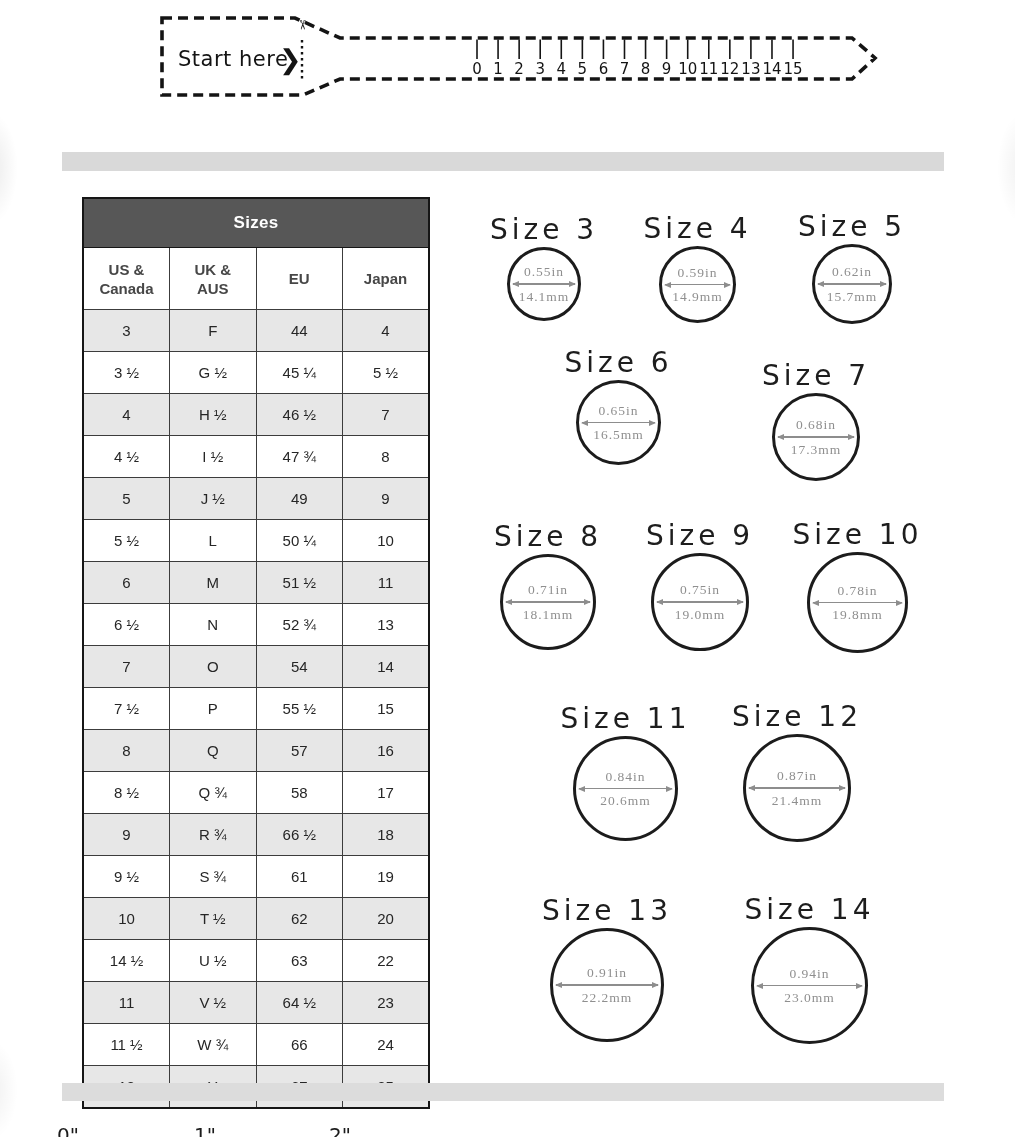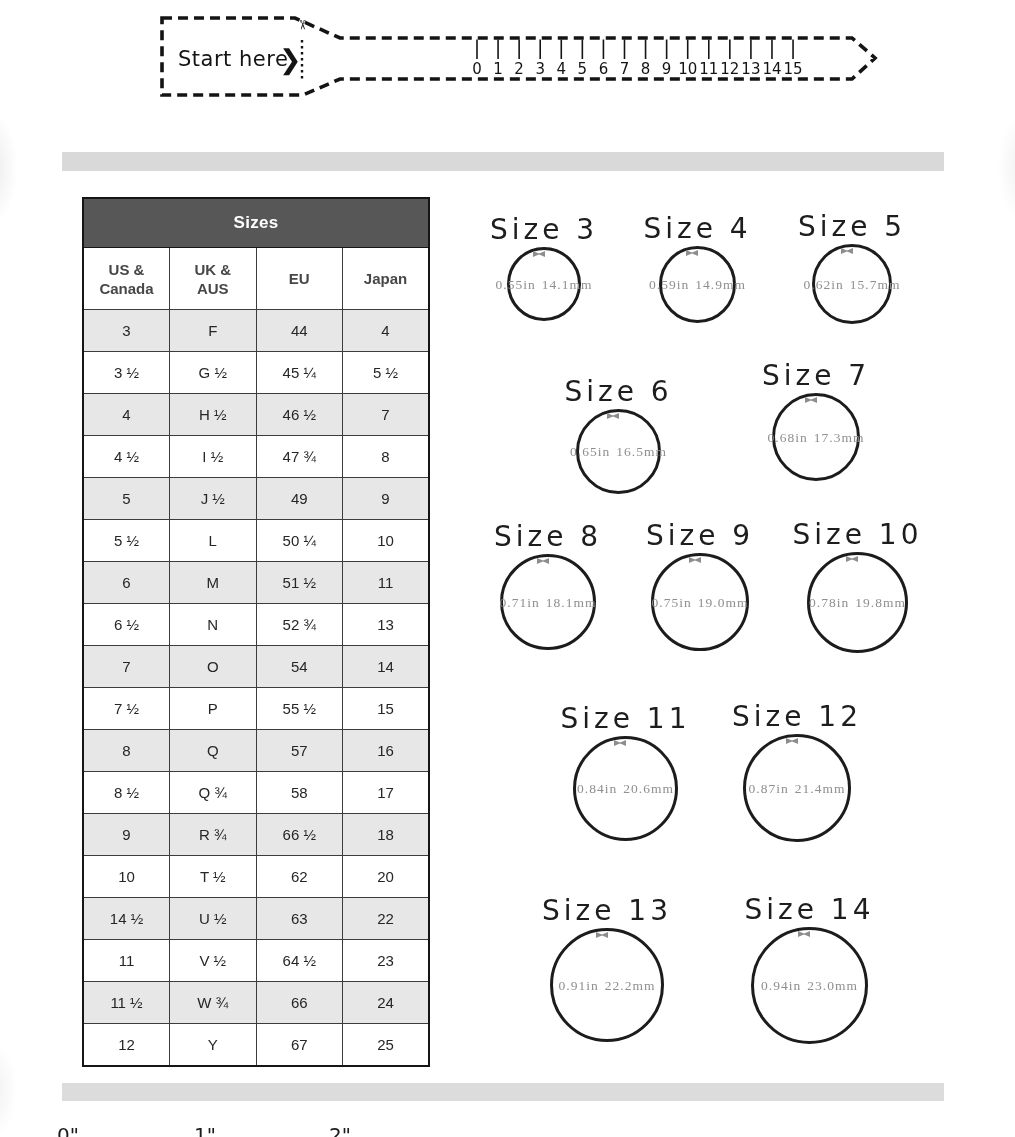--- a/index.html
+++ b/index.html
@@ -25,21 +25,21 @@
   
   table.sizes { position:absolute; left:82px; top:197px; width:348px; border-collapse:collapse; border:2px solid #161616; table-layout:fixed;padding-left:28px; }
   table.sizes th, table.sizes td { border:1px solid #3c3c3c; text-align:center; vertical-align:middle; }
   table.sizes th.title { background:#575757; color:#ffffff; font-size:17px; font-weight:bold; height:46px; letter-spacing:0.3px; border:1px solid #161616; }
   table.sizes tr.cols th { height:61px; background:#ffffff; color:#474747; font-size:15px; font-weight:bold; line-height:19px; padding:0 13px; }
   table.sizes td { height:39px; font-size:15px; color:#262626; background:#ffffff; }
   table.sizes tbody tr:nth-child(odd) td { background:#e7e7e7; }
 
   
   .ring { position:absolute; box-sizing:border-box; border:3px solid #1c1c1c; border-radius:50%;
-          display:flex; flex-direction:row; align-items:center; justify-content:center; background:#fff; }
+          display:flex; flex-direction:column; align-items:center; justify-content:center; background:#fff; }
   .ring-title { position:absolute; bottom:calc(100% + 2px); left:50%; transform:translateX(-50%);
                 white-space:nowrap; font-family:"DejaVu Sans", sans-serif; font-size:28px; letter-spacing:4px;
                 color:#1d1d1d; line-height:36px; }
   .ring .in, .ring .mm { font-size:13.5px; letter-spacing:1px; color:#8f8f8f; line-height:17px; white-space:nowrap;
                          font-family:Liberation Serif, serif; }
   .dia-arrow { align-self:stretch; margin:3px 3px; height:1.5px; background:#8d8d8d; position:relative; }
   .dia-arrow::before, .dia-arrow::after { content:""; position:absolute; top:50%; transform:translateY(-50%);
                                           border-top:3.5px solid transparent; border-bottom:3.5px solid transparent; }
   .dia-arrow::before { left:-1px; border-right:7px solid #8d8d8d; }
   .dia-arrow::after  { right:-1px; border-left:7px solid #8d8d8d; }
@@ -187,20 +187,26 @@
           <td>58</td>
           <td>17</td>
         </tr>
         <tr>
           <td>9</td>
           <td>R ¾</td>
           <td>66 ½</td>
           <td>18</td>
         </tr>
         <tr>
+          <td>9 ½</td>
+          <td>S ¾</td>
+          <td>61</td>
+          <td>19</td>
+        </tr>
+        <tr>
           <td>10</td>
           <td>T ½</td>
           <td>62</td>
           <td>20</td>
         </tr>
         <tr>
           <td>14 ½</td>
           <td>U ½</td>
           <td>63</td>
           <td>22</td>
@@ -238,21 +244,21 @@
       <div class="in">0.59in</div>
       <div class="dia-arrow"></div>
       <div class="mm">14.9mm</div>
     </div>
     <div class="ring" style="left:812px;top:244px;width:80px;height:80px">
       <div class="ring-title">Size 5</div>
       <div class="in">0.62in</div>
       <div class="dia-arrow"></div>
       <div class="mm">15.7mm</div>
     </div>
-    <div class="ring" style="left:576px;top:409px;width:85px;height:85px">
+    <div class="ring" style="left:576px;top:380px;width:85px;height:85px">
       <div class="ring-title">Size 6</div>
       <div class="in">0.65in</div>
       <div class="dia-arrow"></div>
       <div class="mm">16.5mm</div>
     </div>
     <div class="ring" style="left:772px;top:393px;width:88px;height:88px">
       <div class="ring-title">Size 7</div>
       <div class="in">0.68in</div>
       <div class="dia-arrow"></div>
       <div class="mm">17.3mm</div>

